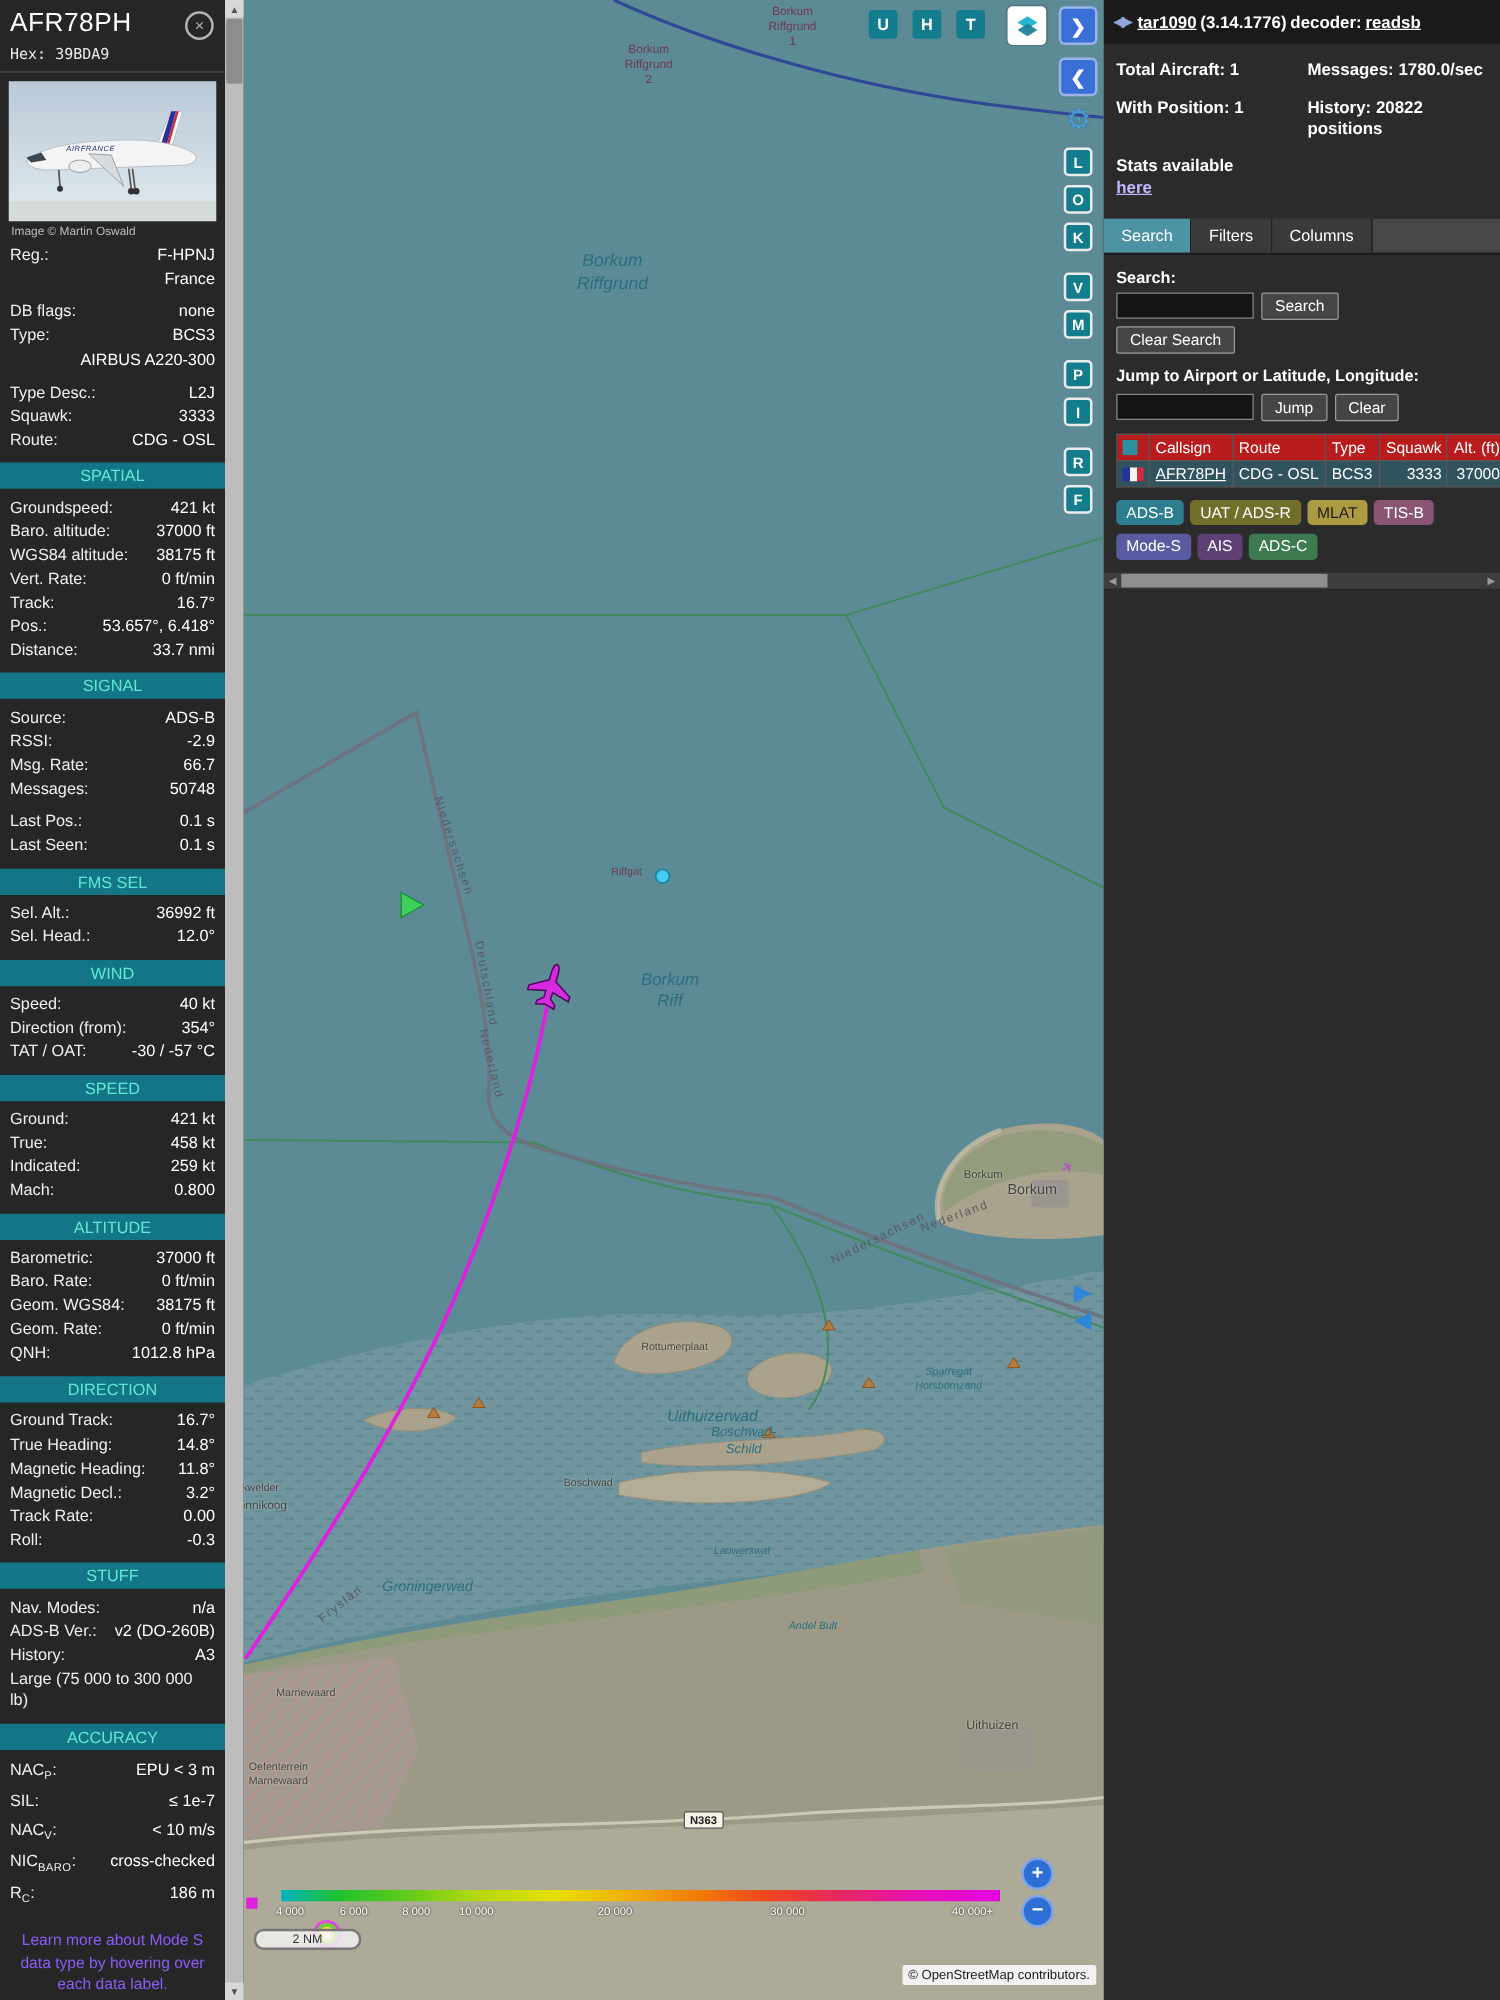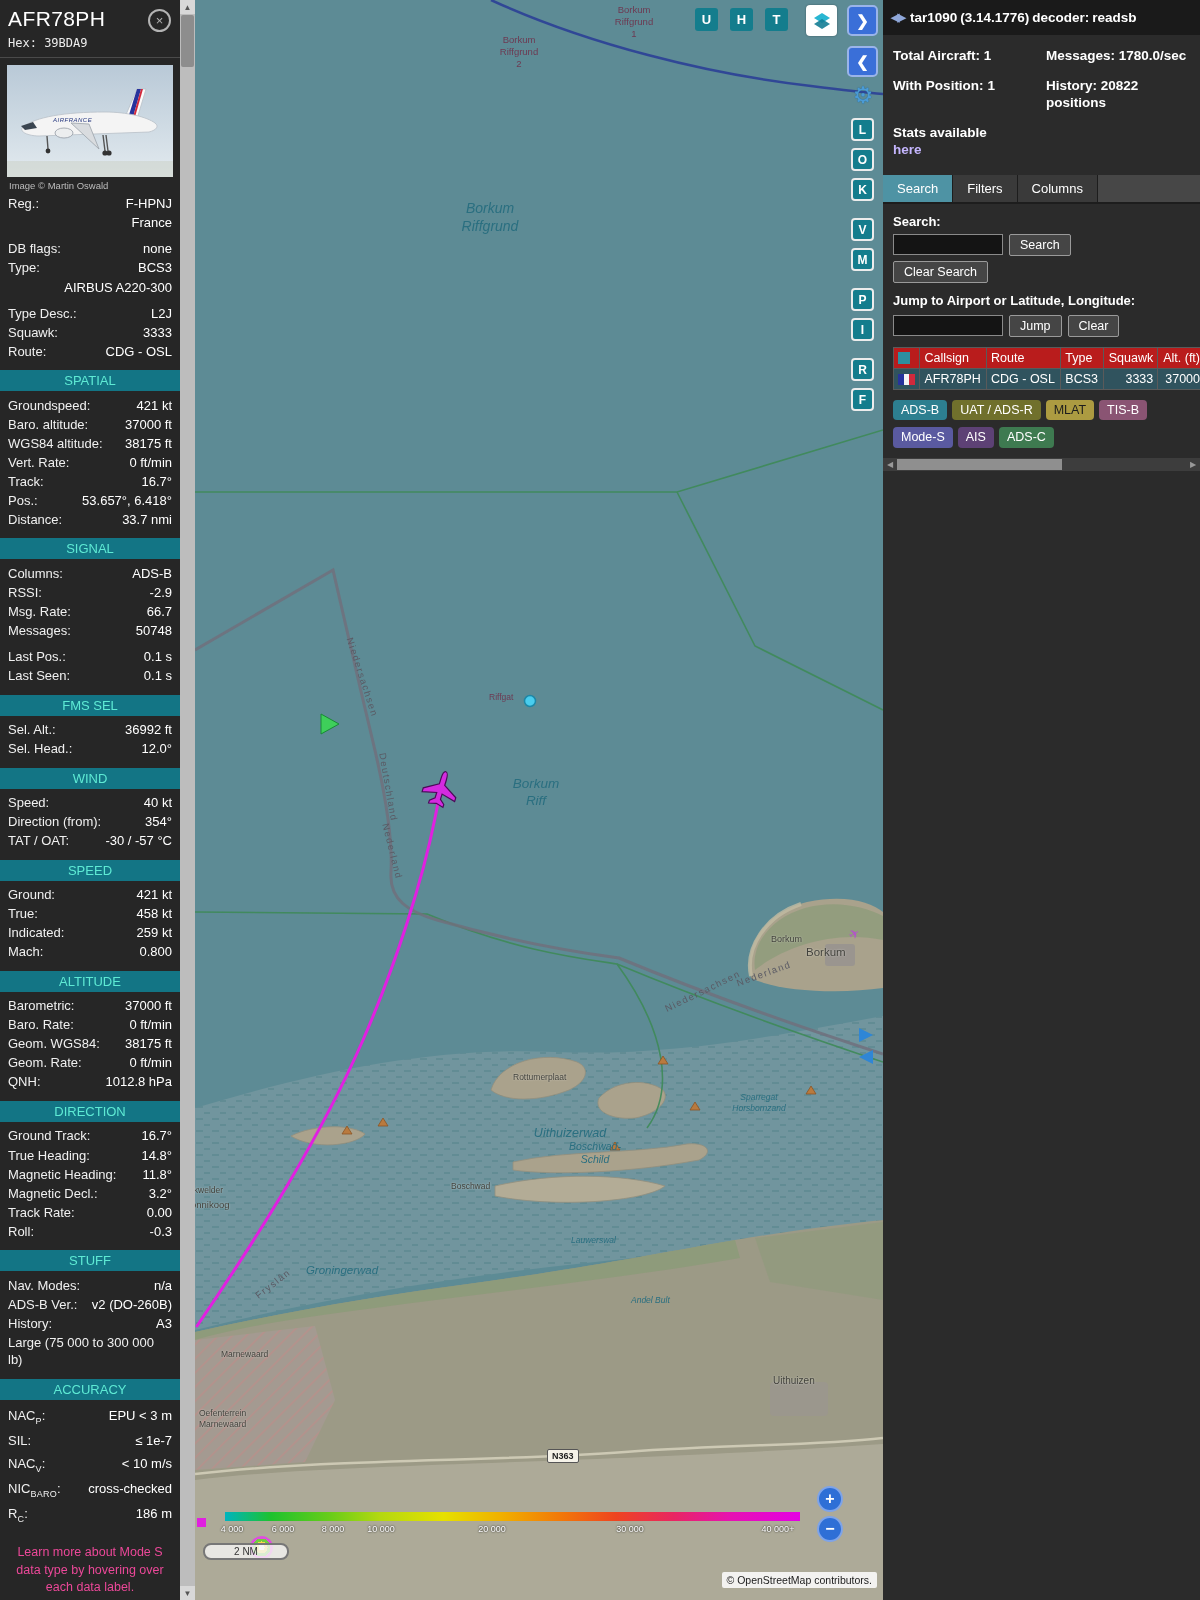--- a/index.html
+++ b/index.html
@@ -17,21 +17,21 @@
   .credit{font-size:9.5px;color:#bdbdbd;margin:3px 9px 4px}
   .lrow{display:flex;justify-content:space-between;gap:6px;padding:1.4px 8px;line-height:1.25}
   .lrow.gap{margin-top:7px}
   .lrow.spacious{padding:3.2px 8px}
   .lrow .lbl{white-space:nowrap}
   .lrow .val{text-align:right;color:#fff}
   .lnote{padding:1.4px 8px;line-height:1.3}
   .linkish{cursor:pointer}
   sub{font-size:9px;letter-spacing:.3px}
   .sec{background:#137585;color:#5eead4;text-align:center;padding:3px 0;margin:9px 0 5px;font-size:13px}
-  .lfoot{margin-top:16px;padding:0 10px;text-align:center;color:#ec4899;font-size:12.5px;line-height:1.4}
+  .lfoot{margin-top:16px;padding:0 10px;text-align:center;color:#8b5cf6;font-size:12.5px;line-height:1.4}
 
   
   .lscroll{width:15px;flex:none;background:#bdbdbd;display:flex;flex-direction:column}
   .lscroll .arr{height:14px;background:#d8d8d8;color:#555;font-size:8px;display:flex;align-items:center;justify-content:center;cursor:pointer}
   .lscroll .track{flex:1;position:relative}
   .lscroll .thumb{position:absolute;top:1px;left:1px;right:1px;height:52px;background:#8d8d8d;border-radius:2px;cursor:pointer}
 
   
   .map{width:688px;flex:none;position:relative;background:#5d8b95;overflow:hidden}
   .map svg.base{position:absolute;left:0;top:0}
@@ -50,21 +50,21 @@
   .zoombtn{position:absolute;left:622px;width:26px;height:26px;box-sizing:border-box;border-radius:50%;background:#2e6fd6;border:2px solid #7fa4e8;color:#fff;font-size:16px;font-weight:bold;display:flex;align-items:center;justify-content:center;cursor:pointer}
   .legendbar{position:absolute;left:30px;top:1512px;width:575px;height:9px;background:linear-gradient(90deg,#00b4be 0%,#1ec22e 8%,#66cc1a 18%,#b4d810 27%,#e6e000 38%,#f0b000 48%,#f27a08 58%,#ee4420 68%,#e82662 78%,#e612b2 88%,#e400e4 100%)}
   .tick{position:absolute;top:1524px;transform:translateX(-50%);font-size:9px;color:#fff;text-shadow:0 0 2px #000;white-space:nowrap}
   .scalepill{position:absolute;left:8px;top:1543px;width:82px;height:13px;background:rgba(246,246,246,.8);border:2px solid #777;border-radius:8px;color:#333;font-size:10px;display:flex;align-items:center;justify-content:center}
   .rainbow{position:absolute;left:55px;top:1536px;width:23px;height:23px;border-radius:50%;background:radial-gradient(circle at 50% 50%,#ffffff 0 3px,#ffd84a 3px 6px,#6ecf3a 6px 9px,#e14ae1 9px 12px);opacity:.95}
 
   
   .rp{flex:1;background:#2b2b2b;color:#fff;font-size:13px;overflow:hidden}
   .rp-head{background:#1a1a1a;padding:10px 8px;font-weight:bold;font-size:13.5px;display:flex;align-items:center;gap:3px;white-space:nowrap}
   .rp-head .arrows{color:#8fa7d9;font-size:11px;letter-spacing:-2px;margin-right:3px}
-  .u{cursor:pointer}
+  .u{text-decoration:underline;cursor:pointer}
   .stats{display:grid;grid-template-columns:1.02fr 1fr;gap:12px 6px;padding:12px 10px 4px;font-weight:bold;font-size:13.5px;line-height:1.3}
   .here{color:#c4b5fd}
   .tabs{display:flex;margin-top:12px;background:#474747;border-bottom:2px solid #1d1d1d}
   .tab{padding:6px 14px;background:#3a3a3a;border-right:1px solid #1d1d1d;cursor:pointer}
   .tab.active{background:#4e93a4}
   .formarea{padding:10px 10px 0;font-weight:bold}
   .frow{display:flex;gap:6px;align-items:center;margin:5px 0}
   .tinput{background:#141414;border:1px solid #8a8a8a;color:#fff;height:17px;width:104px;font-size:12px}
   .btn{background:#454545;border:1px solid #9a9a9a;color:#fff;font-size:12.5px;padding:3px 10px;cursor:pointer;border-radius:2px;font-family:"Liberation Sans",sans-serif}
   .jlabel{margin-top:10px;line-height:1.3}
@@ -170,21 +170,21 @@
       <div class="lrow">
         <span class="lbl"><span>Pos.:</span></span>
         <span class="val">53.657°, 6.418°</span>
       </div>
       <div class="lrow">
         <span class="lbl"><span>Distance:</span></span>
         <span class="val">33.7 nmi</span>
       </div>
       <div class="sec">SIGNAL</div>
       <div class="lrow">
-        <span class="lbl"><span>Columns:</span></span>
+        <span class="lbl"><span>Source:</span></span>
         <span class="val">ADS-B</span>
       </div>
       <div class="lrow">
         <span class="lbl"><span>RSSI:</span></span>
         <span class="val">-2.9</span>
       </div>
       <div class="lrow">
         <span class="lbl"><span>Msg. Rate:</span></span>
         <span class="val">66.7</span>
       </div>

